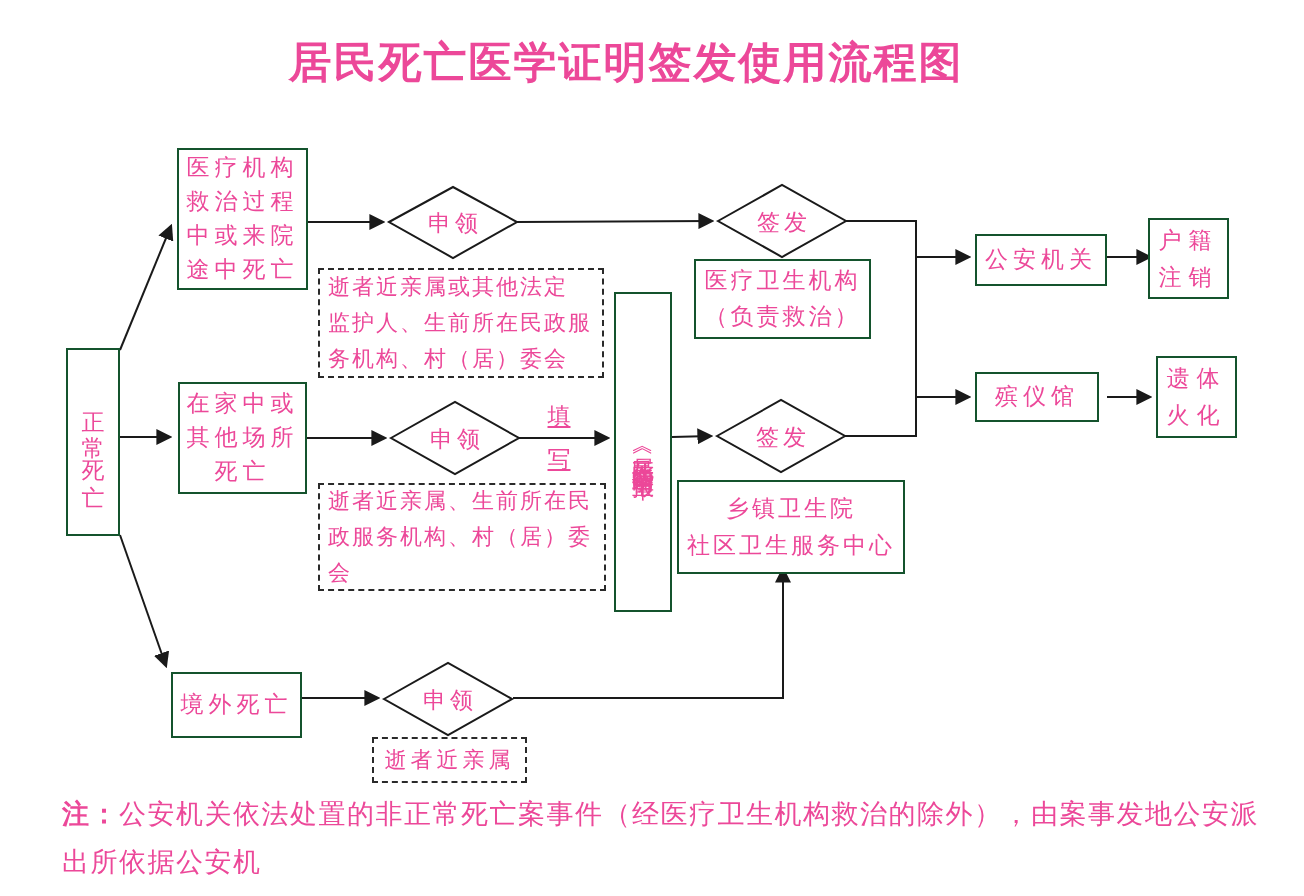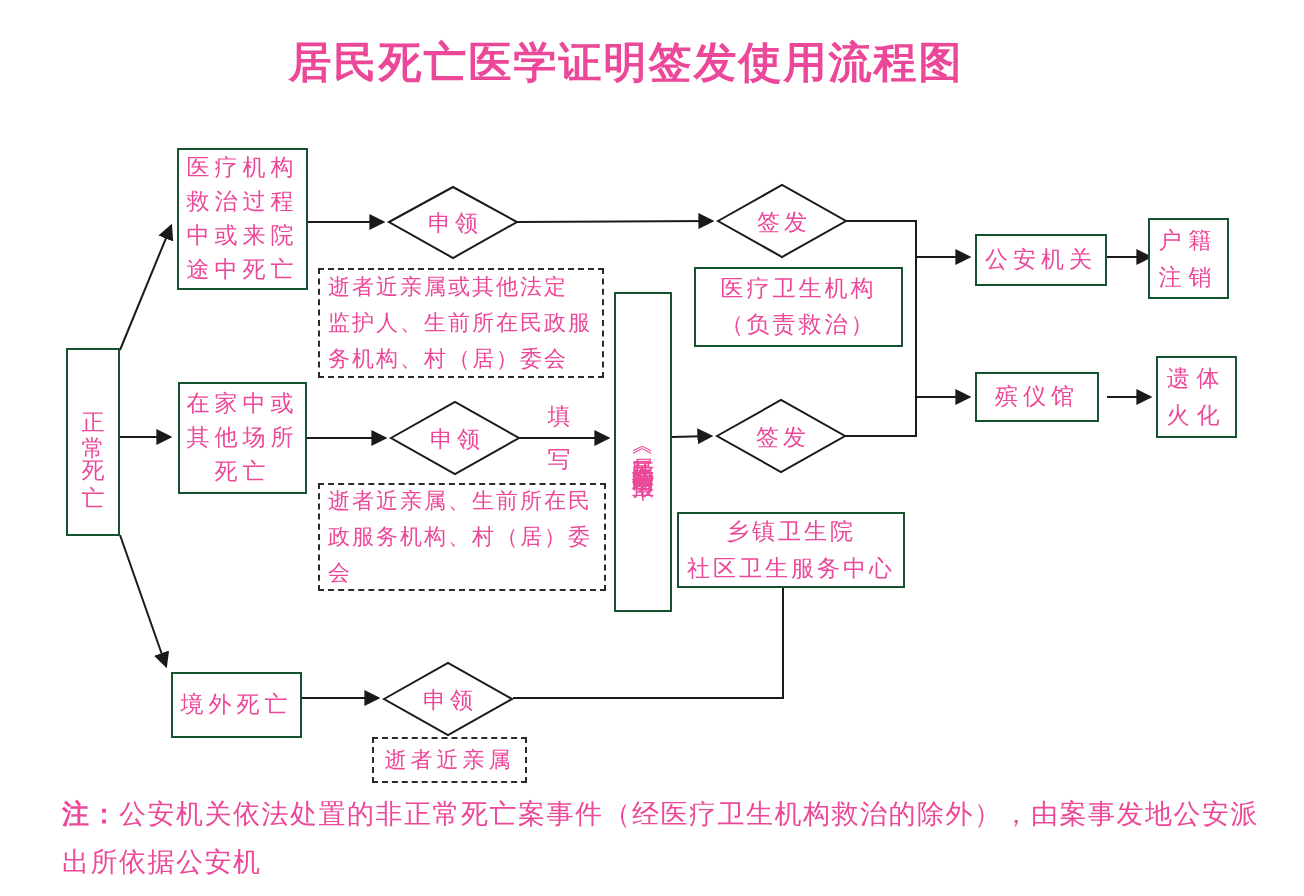--- a/index.html
+++ b/index.html
@@ -28,21 +28,21 @@
   }
   .vtext-long{
     writing-mode:vertical-lr;letter-spacing:2px;line-height:1;font-size:22px;
   }
   .dlabel{
     position:absolute;transform:translate(-50%,-50%);font-size:23px;letter-spacing:4px;
     white-space:nowrap;
   }
   .edge-label{
     position:absolute;font-size:23px;line-height:43px;width:30px;text-align:center;
-    white-space:pre-line;word-break:break-all;
+    white-space:pre-line;word-break:break-all;text-decoration:underline;
   }
   .note{
     position:absolute;left:62px;top:790px;width:1200px;margin:0;
     font-size:27px;line-height:48px;white-space:pre-line;letter-spacing:1.5px;
   }
   .note b{font-weight:700;}
 </style>
 </head>
 <body>
 
@@ -99,24 +99,24 @@
   <div class="box" style="left:178px;top:382px;width:129px;height:112px;text-align:center;">在家中或
 其他场所
 死亡</div>
 
   <div class="box" style="left:171px;top:672px;width:131px;height:66px;">境外死亡</div>
 
   <div class="box" style="left:614px;top:292px;width:58px;height:320px;letter-spacing:0;">
     <span class="vtext-long">《居民死亡医学证明申报单》</span>
   </div>
 
-  <div class="box" style="left:694px;top:259px;width:209px;height:80px;letter-spacing:3px;line-height:36px;margin-top:8px;">医疗卫生机构
+  <div class="box" style="left:694px;top:259px;width:177px;height:80px;letter-spacing:3px;line-height:36px;">医疗卫生机构
 （负责救治）</div>
 
-  <div class="box" style="left:677px;top:480px;width:228px;height:76px;letter-spacing:3px;line-height:37px;margin-top:32px;">乡镇卫生院
+  <div class="box" style="left:677px;top:480px;width:228px;height:94px;letter-spacing:3px;line-height:37px;">乡镇卫生院
 社区卫生服务中心</div>
 
   <div class="box" style="left:975px;top:234px;width:132px;height:52px;">公安机关</div>
 
   <div class="box" style="left:1148px;top:218px;width:81px;height:81px;letter-spacing:7px;line-height:37px;">户籍
 注销</div>
 
   <div class="box" style="left:975px;top:372px;width:124px;height:50px;">殡仪馆</div>
 
   <div class="box" style="left:1156px;top:356px;width:81px;height:82px;letter-spacing:7px;line-height:37px;">遗体

